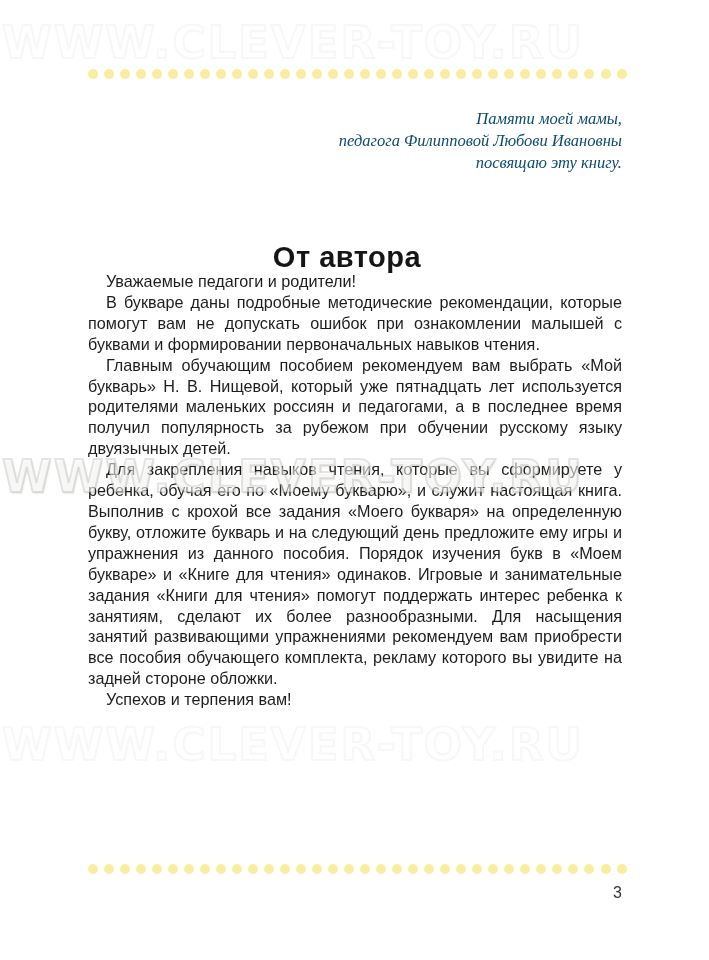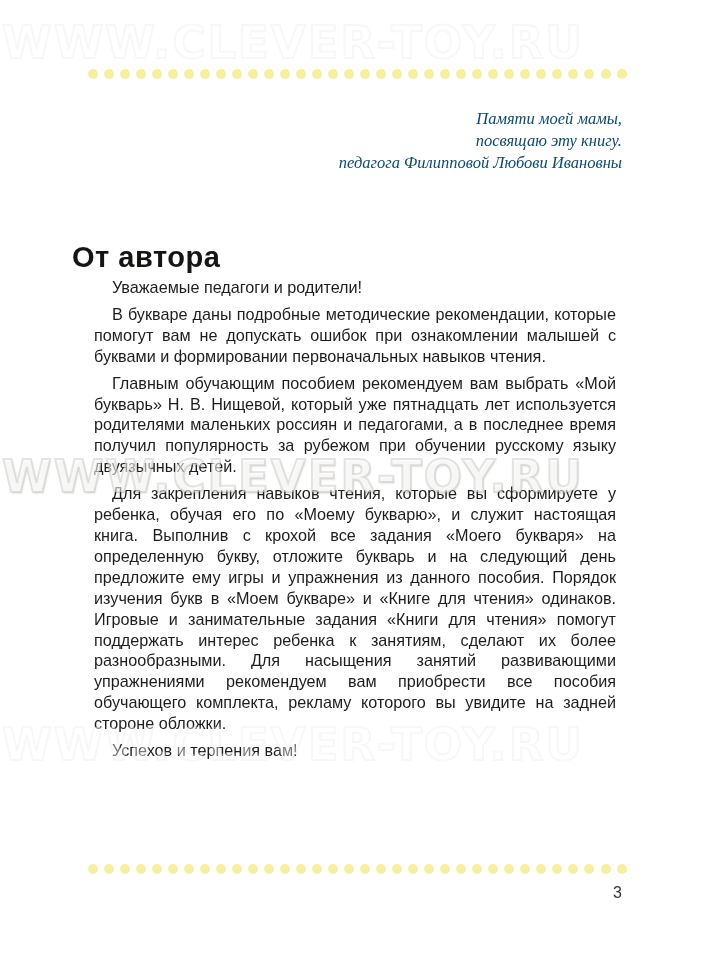--- a/index.html
+++ b/index.html
@@ -27,32 +27,32 @@
   .dedication{
     position:absolute;top:108px;right:87px;left:88px;
     text-align:right;
     font-family:"Liberation Serif", serif;
     font-style:italic;
     font-size:16.5px;line-height:22px;color:#0c4a6e;
   }
 
   
   .title{
-    position:absolute;top:222px;left:72px;width:534px;
-    text-align:left;font-weight:bold;font-size:29px;
+    position:absolute;top:222px;left:80px;width:534px;
+    text-align:center;font-weight:bold;font-size:29px;
     letter-spacing:.5px;color:#161514;
   }
 
   
   .body-text{
     position:absolute;top:271px;left:88px;width:534px;
     font-size:16.2px;line-height:20.9px;
     text-align:justify;color:#1e1d1c;
   }
-  .body-text p{margin:6px;text-indent:18px;}
+  .body-text p{margin:0;text-indent:18px;}
   .body-text p:last-child{text-align:left;}
 
   
   .watermark{
     position:absolute;left:0;width:586px;text-align:center;
     font-family:"DejaVu Sans", sans-serif;
     font-weight:bold;font-size:45px;letter-spacing:2px;
     white-space:nowrap;pointer-events:none;user-select:none;
     color:rgba(255,255,255,0.55);
     -webkit-text-stroke:2px rgba(138,134,128,0.22);
@@ -113,22 +113,22 @@
       <span class="dot"></span>
       <span class="dot"></span>
       <span class="dot"></span>
       <span class="dot"></span>
       <span class="dot"></span>
       <span class="dot"></span>
     </div>
 
   <div class="dedication">
     <div>Памяти моей мамы,</div>
+    <div>педагога Филипповой Любови Ивановны</div>
     <div>посвящаю эту книгу.</div>
-    <div>педагога Филипповой Любови Ивановны</div>
   </div>
 
   <h1 class="title">От автора</h1>
 
   <div class="body-text">
     <p>Уважаемые педагоги и родители!</p>
     <p>В букваре даны подробные методические рекомендации, которые помогут вам не допускать ошибок при ознакомлении малышей с буквами и формировании первоначальных навыков чтения.</p>
     <p>Главным обучающим пособием рекомендуем вам выбрать «Мой букварь» Н. В. Нищевой, который уже пятнадцать лет используется родителями маленьких россиян и педагогами, а в последнее время получил популярность за рубежом при обучении русскому языку двуязычных детей.</p>
     <p>Для закрепления навыков чтения, которые вы сформируете у ребенка, обучая его по «Моему букварю», и служит настоящая книга. Выполнив с крохой все задания «Моего букваря» на определенную букву, отложите букварь и на следующий день предложите ему игры и упражнения из данного пособия. Порядок изучения букв в «Моем букваре» и «Книге для чтения» одинаков. Игровые и занимательные задания «Книги для чтения» помогут поддержать интерес ребенка к занятиям, сделают их более разнообразными. Для насыщения занятий развивающими упражнениями рекомендуем вам приобрести все пособия обучающего комплекта, рекламу которого вы увидите на задней стороне обложки.</p>
     <p>Успехов и терпения вам!</p>

